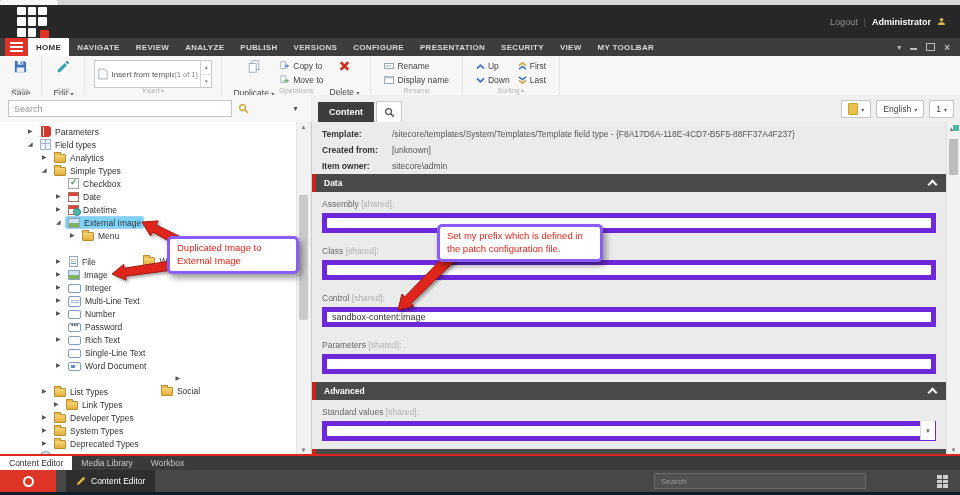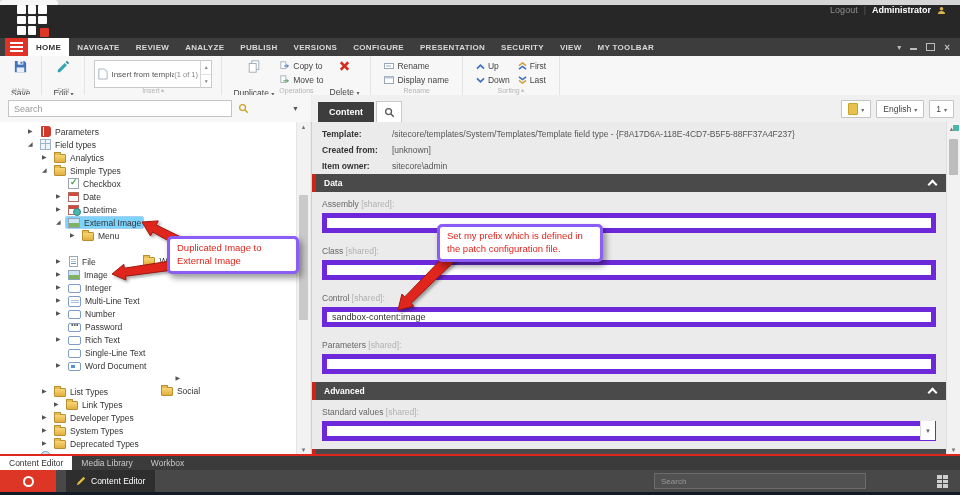--- a/index.html
+++ b/index.html
@@ -1,21 +1,21 @@
 <!DOCTYPE html>
 <html><head>
 <meta charset="utf-8">
 <style>
 html,body{margin:0;padding:0;background:#888}
 #app{position:relative;width:960px;height:495px;font-family:"Liberation Sans",sans-serif;background:#ebebeb;overflow:hidden}
 
 .browser-strip{position:absolute;top:0;left:0;right:0;height:5px;background:#d6d6d6}
 .browser-tab{position:absolute;top:0;left:0;width:58px;height:5px;background:#f7f7f7;border-radius:3px 3px 0 0}
 
-.app-header{position:absolute;top:5px;left:0;right:0;height:33px;background:#272727;display:flex;align-items:flex-start}
+.app-header{position:absolute;top:5px;left:0;right:0;height:33px;background:#272727;display:flex;align-items:center}
 .sc-grid{margin-left:17px;width:30px;height:30px;display:grid;grid-template-columns:repeat(3,1fr);grid-template-rows:repeat(3,1fr);gap:2px}
 .sc-grid i{background:#fff;border-radius:1px}
 .sc-grid i.red{background:#dd3526;transform:translate(2px,2px)}
 .hdr-right{margin-left:auto;margin-right:14px;display:flex;align-items:center;gap:6px;font-size:9px}
 .logout{color:#8f8f8f}
 .hdr-div{color:#5d5d5d}
 .username{color:#fff;font-weight:bold}
 
 .ribbon-tabs{position:absolute;top:38px;left:0;right:0;height:18px;background:#3d3d3d;display:flex;align-items:stretch}
 .hamburger{margin-left:5px;width:23px;background:#e03226;display:flex;flex-direction:column;justify-content:center;align-items:center;gap:2px;cursor:pointer}

